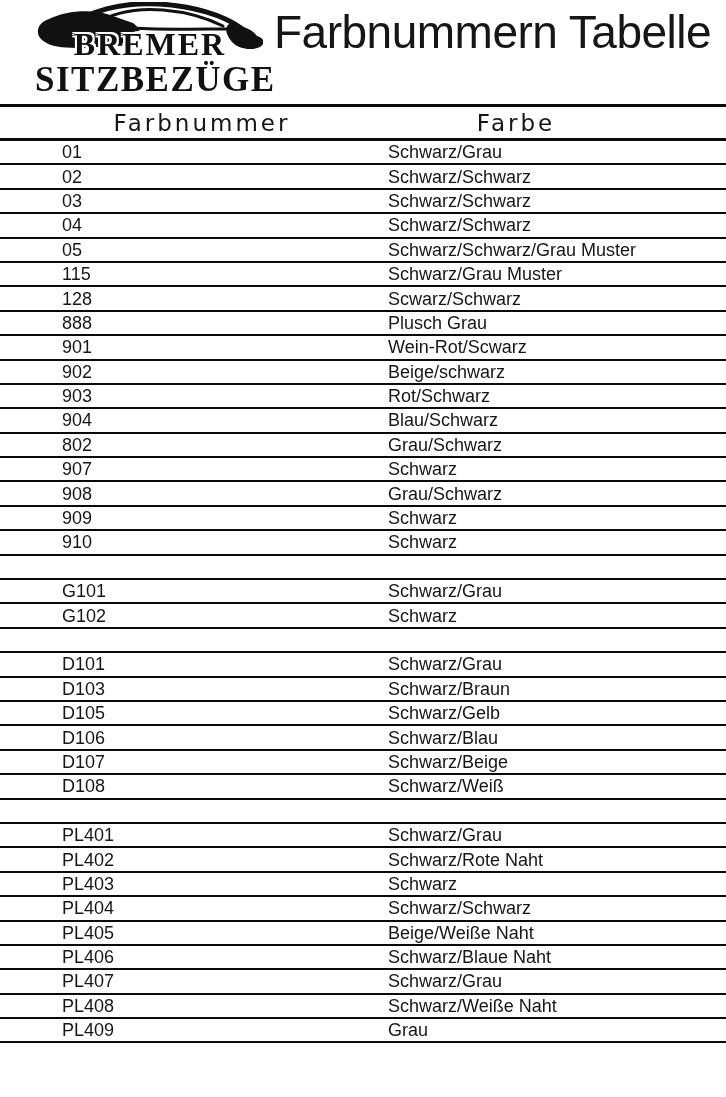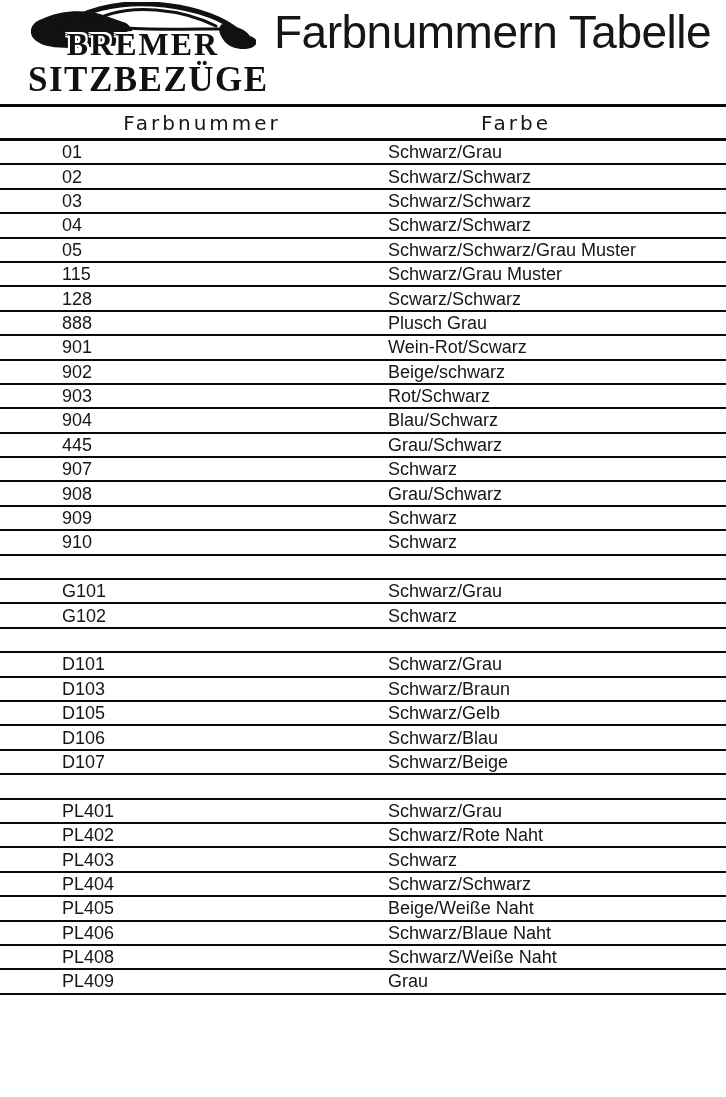--- a/index.html
+++ b/index.html
@@ -2,21 +2,21 @@
 <html><head>
 <meta charset="utf-8">
 <style>
   html,body{margin:0;padding:0;}
   body{
     width:726px;height:1097px;background:#fff;color:#111;
     font-family:"Liberation Sans",sans-serif;overflow:hidden;position:relative;
   }
   
   .hdr{position:relative;height:104px;}
-  .logo{position:absolute;left:28px;top:2px;width:230px;height:100px;}
+  .logo{position:absolute;left:35px;top:2px;width:230px;height:100px;}
   .car{position:absolute;left:0;top:0;width:228px;height:50px;}
   .brand1{
     position:absolute;left:0;top:26px;width:100%;text-align:center;
     font-family:"Liberation Serif",serif;font-weight:bold;font-size:32px;
     letter-spacing:2px;line-height:1;
     text-shadow:-2px -2px 0 #fff,2px -2px 0 #fff,-2px 2px 0 #fff,2px 2px 0 #fff,
                  0 -2px 0 #fff,0 2px 0 #fff,-2px 0 0 #fff,2px 0 0 #fff;
   }
   .brand2{
     position:absolute;left:0;top:60px;width:100%;text-align:center;
@@ -28,21 +28,21 @@
     font-size:46px;font-weight:normal;letter-spacing:-0.5px;
     line-height:56px;white-space:nowrap;color:#161616;
   }
   
   table.color-table{
     border-collapse:collapse;width:726px;table-layout:fixed;
   }
   col.c1{width:370px;} col.c2{width:356px;}
   thead th{
     border-top:3px solid #0a0a0a;border-bottom:3px solid #0a0a0a;
-    height:31px;padding:0;font-weight:normal;font-size:20px;
+    height:31px;padding:0;font-weight:normal;font-size:23px;
     letter-spacing:3px;color:#161616;text-align:center;
     font-family:"DejaVu Sans","Liberation Sans",sans-serif;
   }
   thead th.h1{padding-left:34px;}
   thead th.h2{padding-right:64px;}
   tbody td{
     border-bottom:2px solid #0a0a0a;height:22.4px;padding:0;
     font-size:18px;line-height:1;vertical-align:middle;color:#161616;
     white-space:nowrap;overflow:hidden;
   }
@@ -128,21 +128,21 @@
       </tr>
       <tr>
         <td class="n">903</td>
         <td class="f">Rot/Schwarz</td>
       </tr>
       <tr>
         <td class="n">904</td>
         <td class="f">Blau/Schwarz</td>
       </tr>
       <tr>
-        <td class="n">445</td>
+        <td class="n">802</td>
         <td class="f">Grau/Schwarz</td>
       </tr>
       <tr>
         <td class="n">907</td>
         <td class="f">Schwarz</td>
       </tr>
       <tr>
         <td class="n">908</td>
         <td class="f">Grau/Schwarz</td>
       </tr>
@@ -184,20 +184,24 @@
       </tr>
       <tr>
         <td class="n">D106</td>
         <td class="f">Schwarz/Blau</td>
       </tr>
       <tr>
         <td class="n">D107</td>
         <td class="f">Schwarz/Beige</td>
       </tr>
       <tr>
+        <td class="n">D108</td>
+        <td class="f">Schwarz/Weiß</td>
+      </tr>
+      <tr>
         <td class="n"></td>
         <td class="f"></td>
       </tr>
       <tr>
         <td class="n">PL401</td>
         <td class="f">Schwarz/Grau</td>
       </tr>
       <tr>
         <td class="n">PL402</td>
         <td class="f">Schwarz/Rote Naht</td>
@@ -212,20 +216,24 @@
       </tr>
       <tr>
         <td class="n">PL405</td>
         <td class="f">Beige/Weiße Naht</td>
       </tr>
       <tr>
         <td class="n">PL406</td>
         <td class="f">Schwarz/Blaue Naht</td>
       </tr>
       <tr>
+        <td class="n">PL407</td>
+        <td class="f">Schwarz/Grau</td>
+      </tr>
+      <tr>
         <td class="n">PL408</td>
         <td class="f">Schwarz/Weiße Naht</td>
       </tr>
       <tr>
         <td class="n">PL409</td>
         <td class="f">Grau</td>
       </tr>
     </tbody>
 </table>
 

